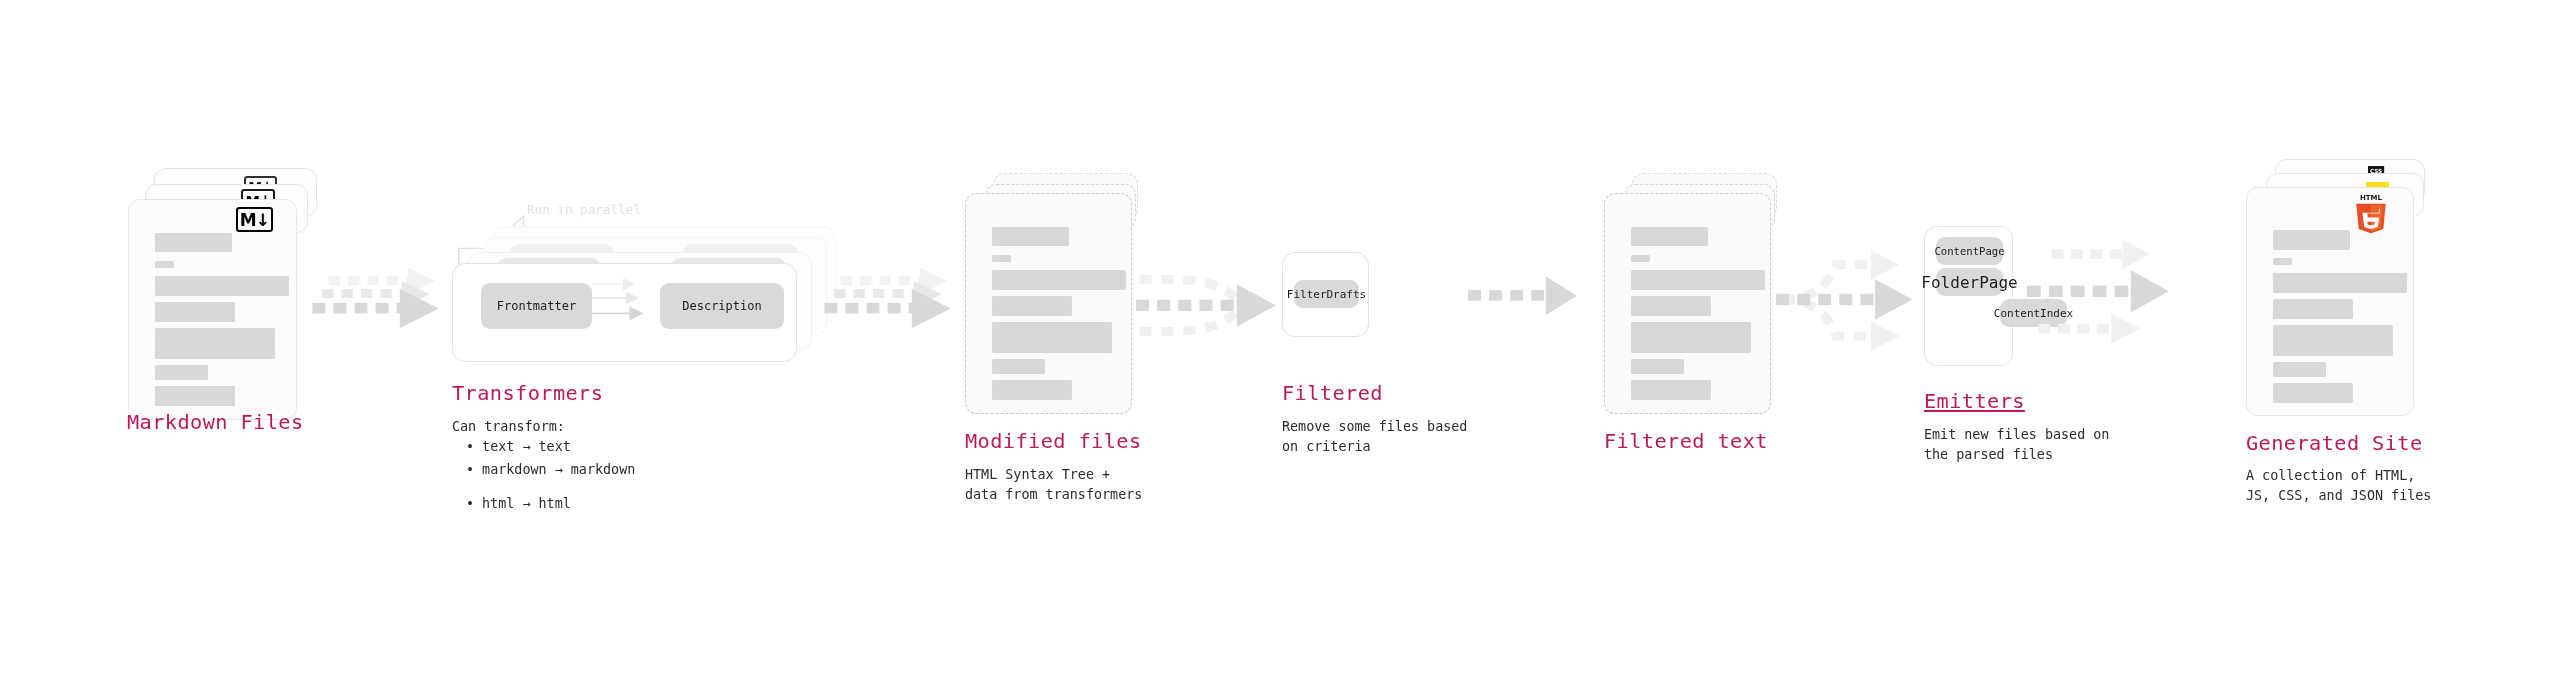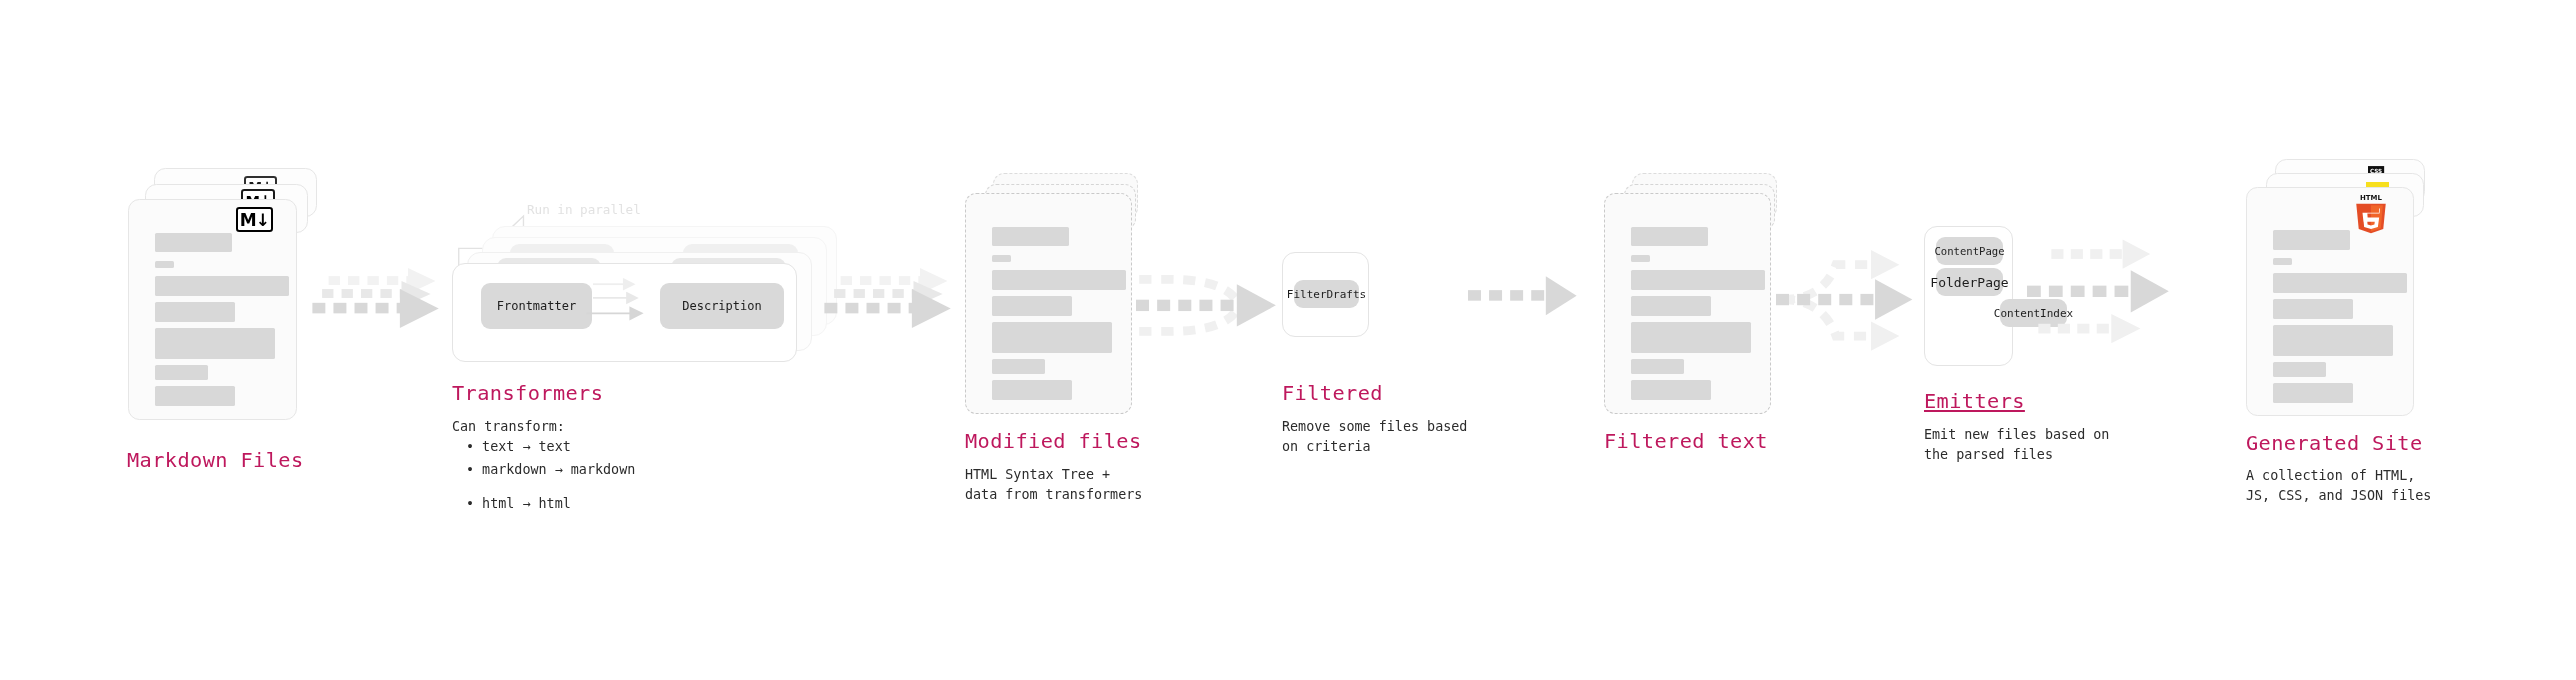--- a/index.html
+++ b/index.html
@@ -119,21 +119,21 @@
       <div class="docbar" style="left:26px;top:76px;width:134px;height:20.3px;"></div>
       <div class="docbar" style="left:26px;top:102px;width:80px;height:20.3px;"></div>
       <div class="docbar" style="left:26px;top:128px;width:120px;height:31px;"></div>
       <div class="docbar" style="left:26px;top:165px;width:53px;height:15.4px;"></div>
       <div class="docbar" style="left:26px;top:186px;width:80px;height:20.3px;"></div>
     </div>
     <div class="mdbadge" style="left:236px;top:207px;width:37px;height:25px;font-size:17px;">
       <span>M↓</span>
     </div>
 
-    <div class="title" style="left:127px;top:448px;">Markdown Files</div>
+    <div class="title" style="left:127px;top:410px;">Markdown Files</div>
   </div>
 
   <svg class="abs" style="left:309px;top:268px;" width="138" height="81" viewBox="0 0 170 100">
     <g fill="#f2f2f2">
       <rect x="24" y="10" width="14" height="11"></rect>
         <rect x="48" y="10" width="14" height="11"></rect>
       <rect x="72" y="10" width="14" height="11"></rect>
         <rect x="96" y="10" width="14" height="11"></rect>
       <rect x="120" y="10" width="14" height="11"></rect>
       <polygon points="122,0 156,16 122,32"></polygon>
@@ -307,21 +307,21 @@
       <rect x="52" y="70" width="16" height="14"></rect>
         <rect x="78" y="70" width="16" height="14"></rect>
       <rect x="104" y="70" width="16" height="14"></rect>
       <polygon points="122,52 168,77 122,102"></polygon>
     </g>
   </svg>
 
   <div class="abs">
     <div class="procbox" style="left:1924px;top:226px;width:89px;height:140px;"></div>
     <div class="chip" style="left:1936px;top:237px;width:67px;height:28px;font-size:10.6px;">ContentPage</div>
-    <div class="chip" style="left:1936px;top:268px;width:67px;height:28px;font-size:13px;">FolderPage</div>
+    <div class="chip" style="left:1936px;top:268px;width:67px;height:28px;font-size:16px;">FolderPage</div>
     <div class="chip" style="left:2000px;top:299px;width:67px;height:28px;font-size:11px;">ContentIndex</div>
 
     <div class="title" style="left:1924px;top:389px;text-decoration:underline;">Emitters</div>
     <div class="subtitle" style="left:1924px;top:425px;">Emit new files based on
 the parsed files</div>
   </div>
 
   <svg class="abs" style="left:2027px;top:232px;" width="154" height="130" viewBox="0 0 190 160">
     <g fill="#f0f0f0">
       <rect x="30" y="21" width="15" height="12"></rect>

